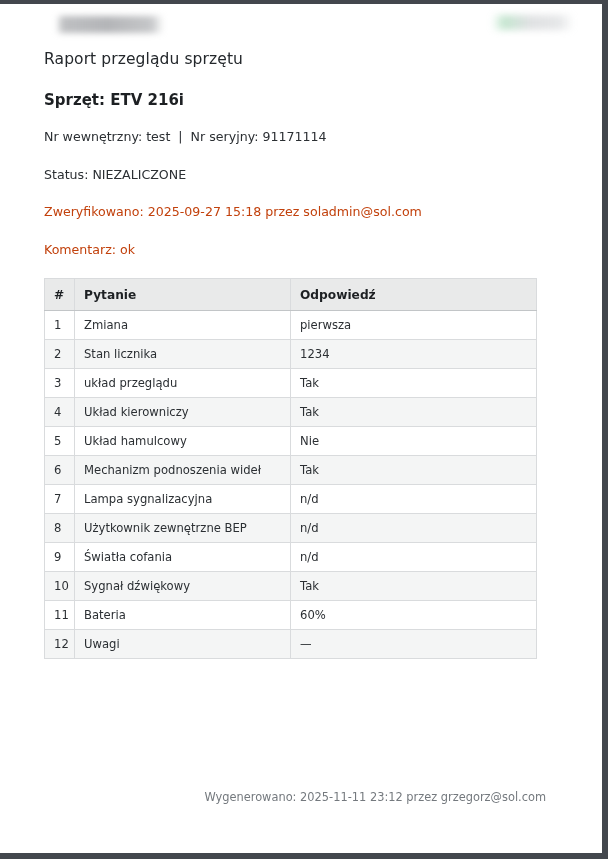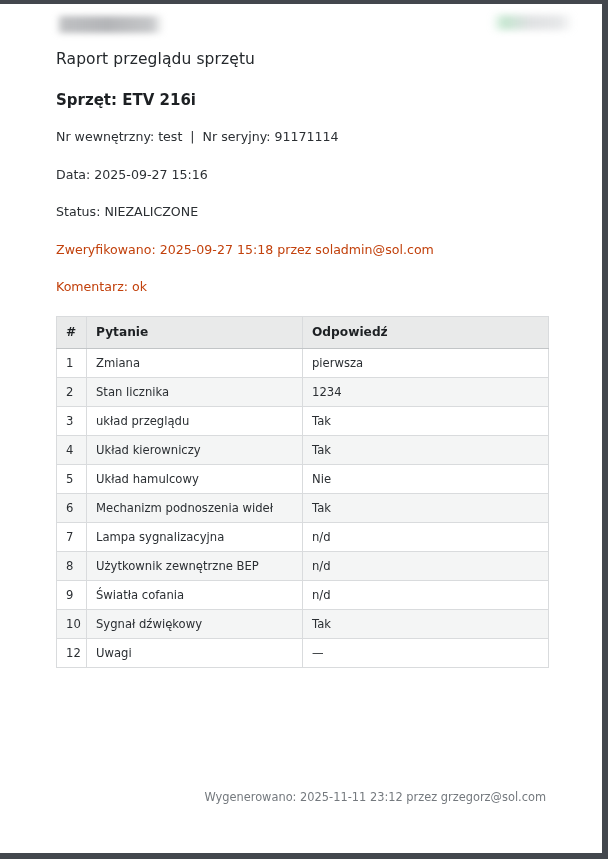--- a/index.html
+++ b/index.html
@@ -81,21 +81,21 @@
         rgba(125,200,150,0.45) 14%,
         rgba(176,180,184,0.40) 46%,
         rgba(176,180,184,0.32) 82%,
         rgba(176,180,184,0.00) 100%);
     filter: blur(3.5px);
     border-radius: 2px;
   }
 
   
   .content {
-    padding: 0 56px;
+    padding: 0 44px;
   }
   .report-title {
     font-size: 15.5px;
     font-weight: 400;
     color: #24282c;
     margin: 0 0 23px 0;
     letter-spacing: 0.1px;
   }
   .equipment-title {
     font-size: 15px;
@@ -178,21 +178,20 @@
     <div class="brand-mark"></div>
   </div>
 
   <div class="content">
 
     <h1 class="report-title">Raport przeglądu sprzętu</h1>
 
     <h2 class="equipment-title">Sprzęt: ETV 216i</h2>
 
     <div class="meta-line">Nr wewnętrzny: test  |  Nr seryjny: 91171114</div>
-    <div class="meta-line">Data: 2025-09-27 15:16</div>
     <div class="meta-line">Status: NIEZALICZONE</div>
     <div class="meta-line verified">Zweryfikowano: 2025-09-27 15:18 przez soladmin@sol.com</div>
     <div class="meta-line comment">Komentarz: ok</div>
 
     <div class="table-wrap">
       <table class="inspection">
         <colgroup>
           <col class="c-num">
             <col class="c-q">
             <col class="c-a">
@@ -249,20 +248,25 @@
               <td class="cell-num">9</td>
               <td>Światła cofania</td>
               <td>n/d</td>
             </tr>
             <tr>
               <td class="cell-num">10</td>
               <td>Sygnał dźwiękowy</td>
               <td>Tak</td>
             </tr>
             <tr>
+              <td class="cell-num">11</td>
+              <td>Bateria</td>
+              <td>60%</td>
+            </tr>
+            <tr>
               <td class="cell-num">12</td>
               <td>Uwagi</td>
               <td>—</td>
             </tr>
           </tbody>
       </table>
     </div>
 
   </div>
 

